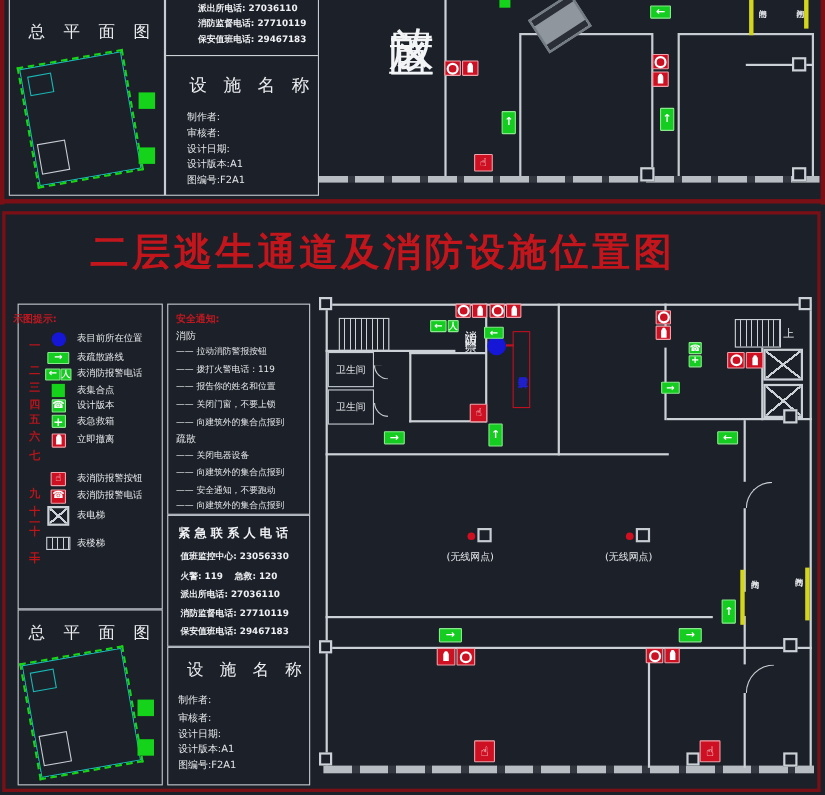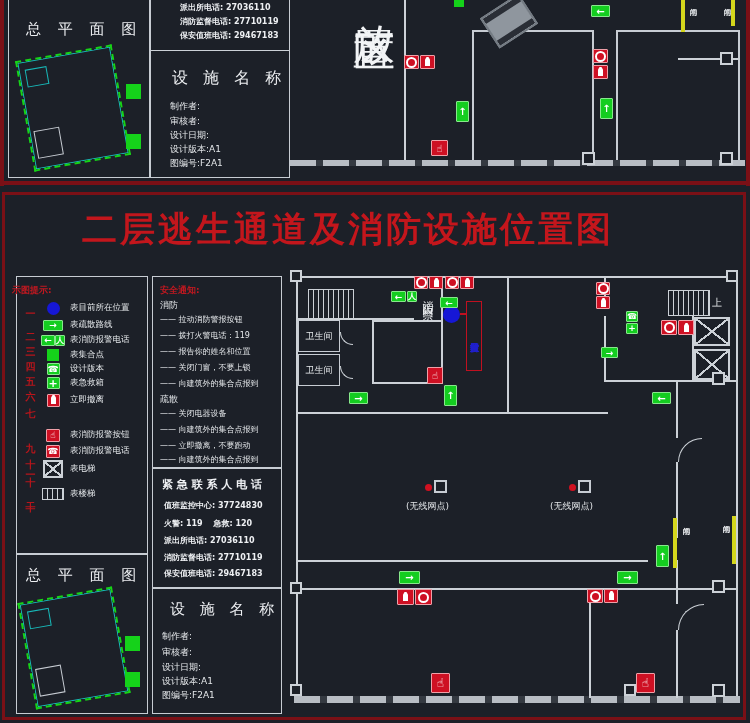--- a/index.html
+++ b/index.html
@@ -204,26 +204,26 @@
   <div class="redsmall abs" style="left:160px;top:284px;">安全通知:</div>
   <div class="small abs" style="left:160px;top:299px;">消防</div>
   <div class="tiny abs" style="left:160px;top:314px;">—— 拉动消防警报按钮</div>
   <div class="tiny abs" style="left:160px;top:330px;">—— 拨打火警电话：119</div>
   <div class="tiny abs" style="left:160px;top:346px;">—— 报告你的姓名和位置</div>
   <div class="tiny abs" style="left:160px;top:362px;">—— 关闭门窗，不要上锁</div>
   <div class="tiny abs" style="left:160px;top:378px;">—— 向建筑外的集合点报到</div>
   <div class="small abs" style="left:160px;top:393px;">疏散</div>
   <div class="tiny abs" style="left:160px;top:408px;">—— 关闭电器设备</div>
   <div class="tiny abs" style="left:160px;top:424px;">—— 向建筑外的集合点报到</div>
-  <div class="tiny abs" style="left:160px;top:440px;">—— 立即撤离，不要跑动</div>
+  <div class="tiny abs" style="left:160px;top:440px;">—— 安全通知，不要跑动</div>
   <div class="tiny abs" style="left:160px;top:454px;white-space:normal;width:118px;line-height:11px;">—— 向建筑外的集合点报到</div>
 
   <div class="panel" style="left:152px;top:468px;width:130px;height:120px;"></div>
   <div class="abs" style="left:162px;top:477px;font-size:11px;font-weight:bold;color:#f0f2f5;white-space:nowrap;">紧 急 联 系 人 电 话</div>
-  <div class="phoneline" style="left:164px;top:500px;">值班监控中心: 37724830</div>
+  <div class="phoneline" style="left:164px;top:500px;">值班监控中心: 23056330</div>
   <div class="phoneline" style="left:164px;top:518px;">火警: 119　 急救: 120</div>
   <div class="phoneline" style="left:164px;top:535px;">派出所电话: 27036110</div>
   <div class="phoneline" style="left:164px;top:552px;">消防监督电话: 27710119</div>
   <div class="phoneline" style="left:164px;top:568px;">保安值班电话: 29467183</div>
 
   <div class="panel" style="left:152px;top:588px;width:130px;height:126px;"></div>
   <div class="hdr" style="position:absolute;left:170px;top:600px;font-size:15px;letter-spacing:5px;">设 施 名 称</div>
   <div class="creditline" style="left:162px;top:630px;">制作者:</div>
   <div class="creditline" style="left:162px;top:646px;">审核者:</div>
   <div class="creditline" style="left:162px;top:661px;">设计日期:</div>

